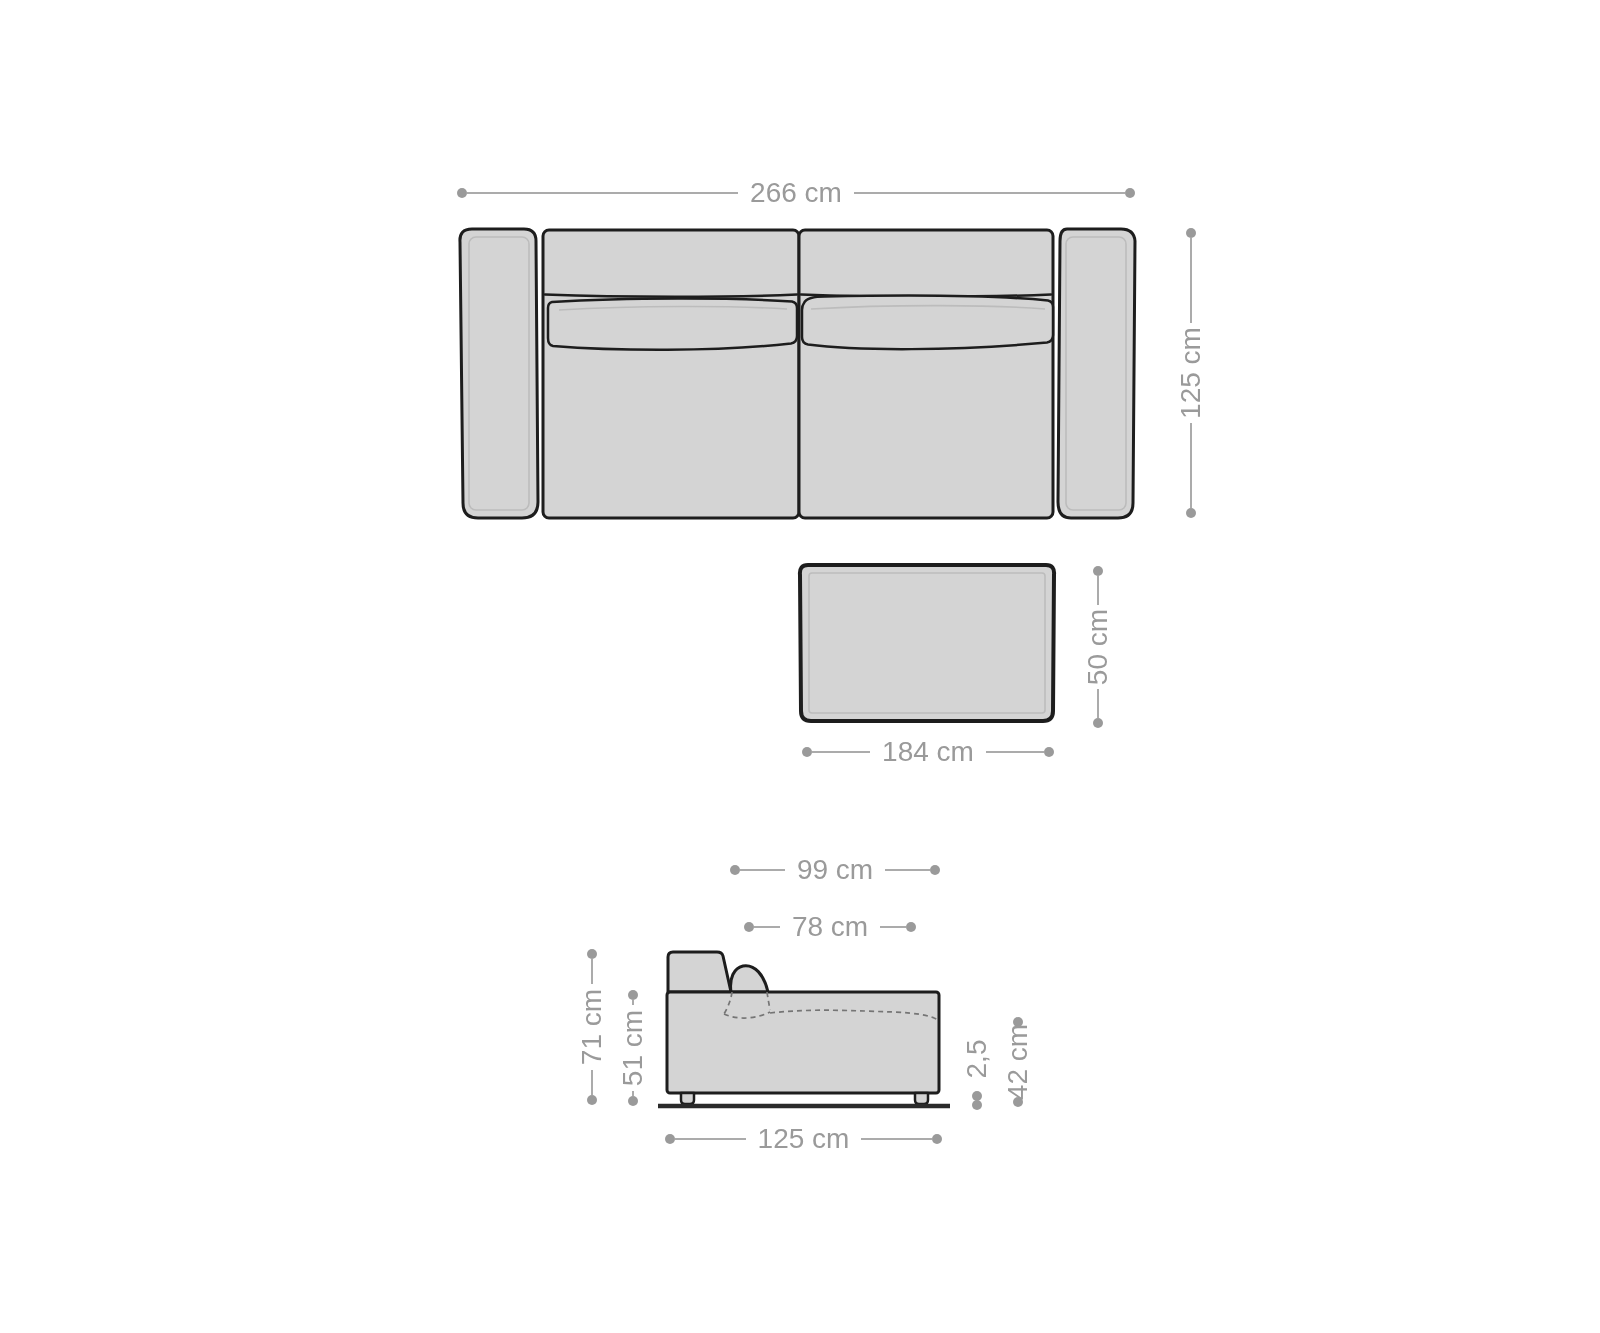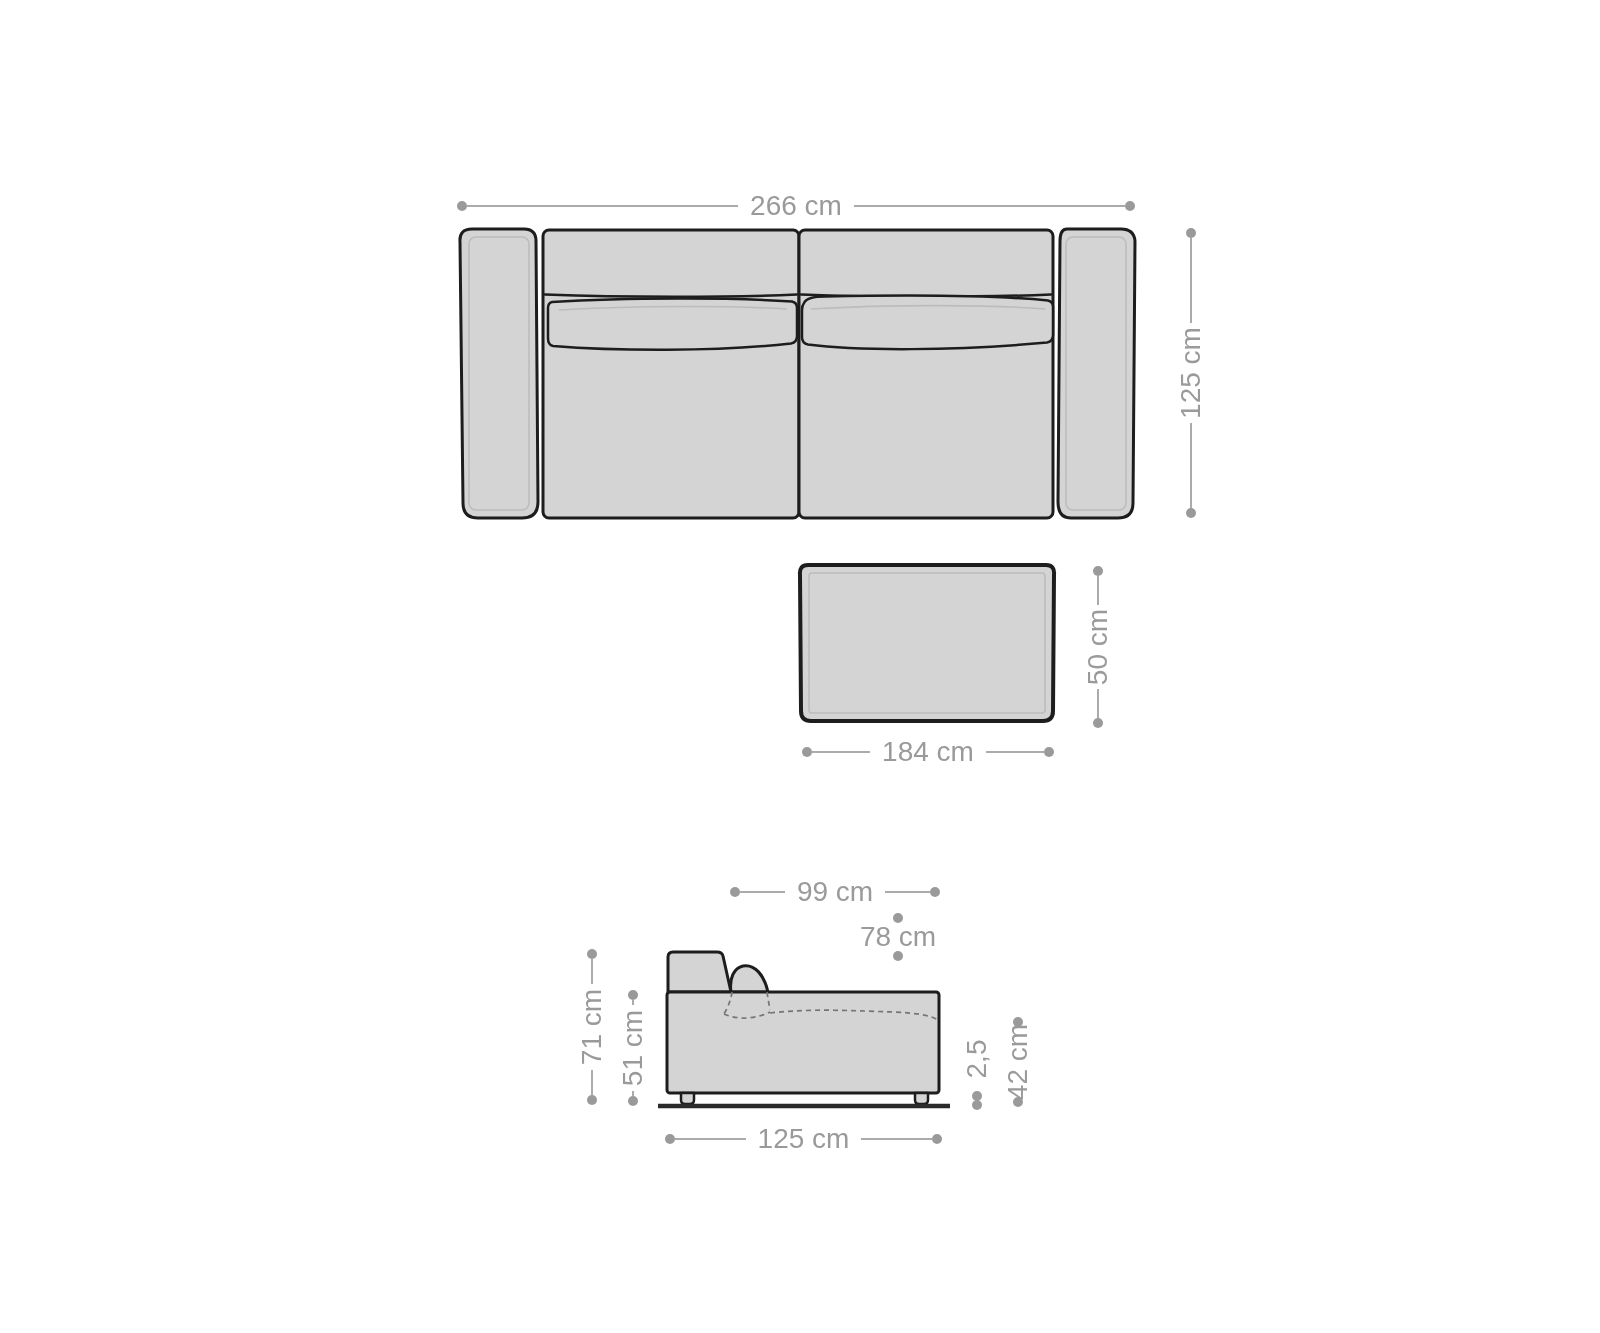--- a/index.html
+++ b/index.html
@@ -50,21 +50,21 @@
 
     <path class="hl" d="M104,86 C180,81.5 276,81.5 332,85"></path>
     <path class="hl" d="M356,85 C440,80 540,81 590,85"></path>
 
     <path class="sh" d="M17,5 L69,5 Q81,5 81,17 L83,278 Q83,294 67,294 L23,294 Q8,294 8,279 L5,18 Q4,5 17,5 Z"></path>
     <path class="sh" d="M612,5 L666,5 Q679,5 680,17 L678,279 Q678,294 663,294 L616,294 Q603,294 603,278 L605,17 Q605,5 612,5 Z"></path>
     <rect class="hl" x="14" y="13" width="60" height="273" rx="7"></rect>
     <rect class="hl" x="611" y="13" width="60" height="273" rx="7"></rect>
   </svg>
 
-  <div class="dim h" style="left:457px;top:192px;width:678px;height:28px;">
+  <div class="dim h" style="left:457px;top:179px;width:678px;height:28px;">
     <span class="dot"></span>
     <span class="ln"></span>
     <span class="lab">266 cm</span>
     <span class="ln"></span>
     <span class="dot"></span>
   </div>
 
   <div class="dim v" style="left:1177px;top:228px;width:28px;height:290px;">
     <span class="dot"></span>
     <span class="ln"></span>
@@ -110,29 +110,29 @@
     <path class="dash" d="M115,50 C116,57 117,62 118,68"></path>
     <path class="dash" d="M72,72 C88,79 106,76 118,70"></path>
     <path class="dash" d="M118,71 C162,66 205,69 242,70 C263,71 278,73 286,78"></path>
 
     <path class="sh2" d="M29,151 L42,151 L42,158 Q42,162 38,162 L33,162 Q29,162 29,158 Z"></path>
     <path class="sh2" d="M263,151 L276,151 L276,158 Q276,162 272,162 L267,162 Q263,162 263,158 Z"></path>
 
     <path class="floor" d="M6,164 L298,164"></path>
   </svg>
 
-  <div class="dim h" style="left:730px;top:878px;width:210px;height:28px;">
+  <div class="dim h" style="left:730px;top:856px;width:210px;height:28px;">
     <span class="dot"></span>
     <span class="ln"></span>
     <span class="lab">99 cm</span>
     <span class="ln"></span>
     <span class="dot"></span>
   </div>
 
-  <div class="dim h" style="left:812px;top:913px;width:172px;height:28px;flex-direction:column;">
+  <div class="dim h" style="left:744px;top:913px;width:172px;height:28px;">
     <span class="dot"></span>
     <span class="ln"></span>
     <span class="lab">78 cm</span>
     <span class="ln"></span>
     <span class="dot"></span>
   </div>
 
   <div class="dim v" style="left:578px;top:949px;width:28px;height:156px;">
     <span class="dot"></span>
     <span class="ln"></span>

